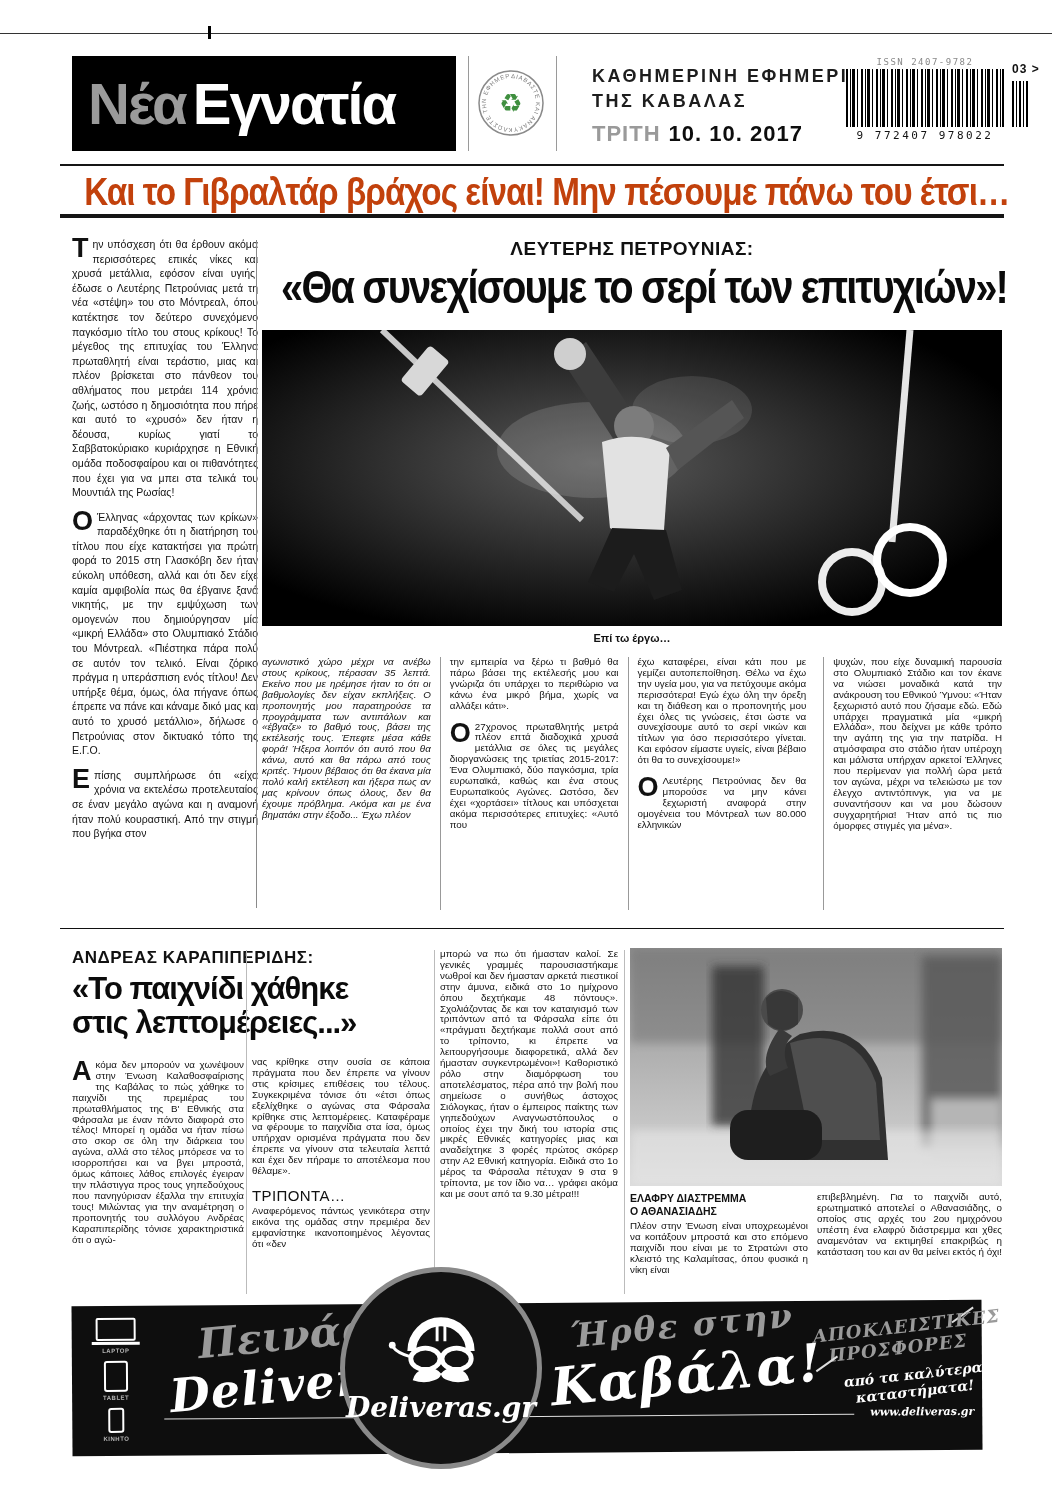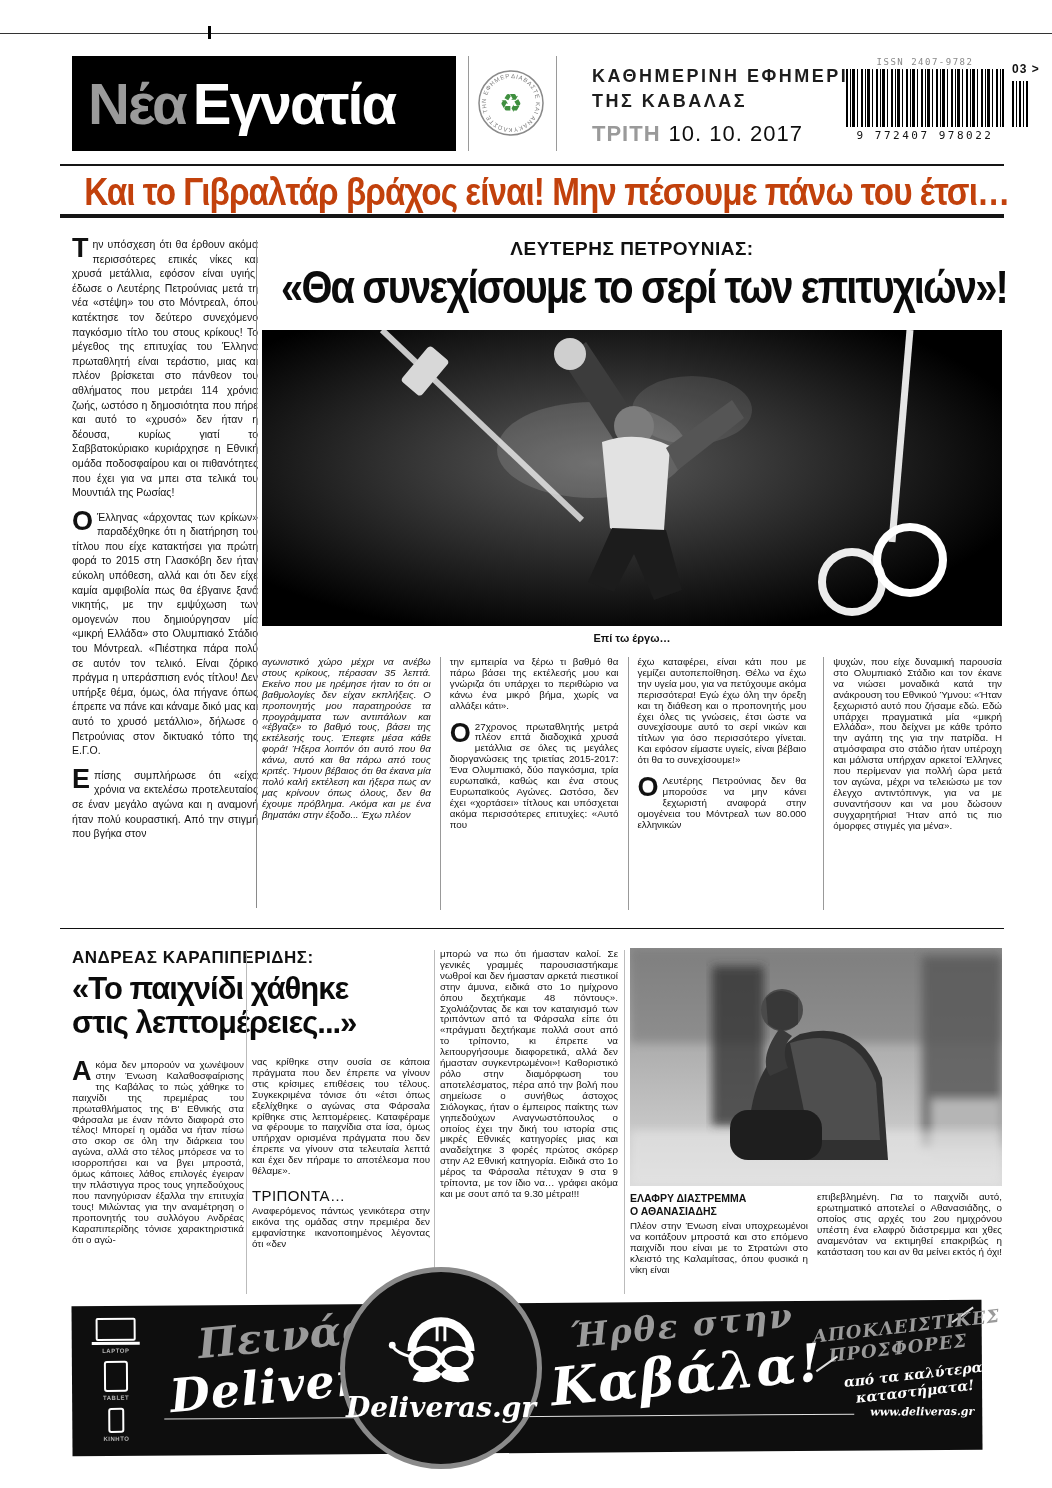--- a/index.html
+++ b/index.html
@@ -14,21 +14,21 @@
   
   .logo-box{left:72px;top:56px;width:384px;height:95px;background:#000;display:flex;align-items:center;padding-left:16px;box-sizing:border-box;}
   .logo-nea{font-size:58px;font-weight:700;color:#9a9a9a;letter-spacing:-2px;}
   .logo-eg{font-size:58px;font-weight:700;color:#fff;letter-spacing:-2px;margin-left:7px;}
   .msep{top:56px;width:1px;height:95px;background:#9a9a9a;}
   .recycle{left:477px;top:69px;width:68px;height:68px;}
   .tagline{left:592px;top:64px;}
   .tg{font-size:18px;font-weight:700;letter-spacing:2.5px;color:#1d1d1d;line-height:25px;}
   .daydate{margin-top:7px;font-size:22px;}
   .day{color:#9a9a9a;font-weight:700;letter-spacing:1px;margin-right:8px;}
-  .date{color:#0d0d0d;font-weight:400;letter-spacing:1px;}
+  .date{color:#0d0d0d;font-weight:700;letter-spacing:1px;}
   .bc-main{left:846px;top:57px;width:158px;text-align:center;}
   .bc-issn{font-size:9px;letter-spacing:1.5px;color:#8a8a8a;font-family:"DejaVu Sans Mono",monospace;}
   .bc-bars{height:58px;margin-top:2px;background:repeating-linear-gradient(90deg,#000 0,#000 2px,#fff 2px,#fff 4px,#000 4px,#000 5px,#fff 5px,#fff 6px,#000 6px,#000 9px,#fff 9px,#fff 11px,#000 11px,#000 12px,#fff 12px,#fff 15px);}
   .bc-digits{font-size:11px;letter-spacing:2.5px;margin-top:2px;font-family:"DejaVu Sans Mono",monospace;}
   .bc-mini{left:1012px;top:62px;width:34px;}
   .bc-code{font-size:12px;font-weight:700;letter-spacing:1px;}
   .bc-minibars{width:18px;height:46px;margin-top:5px;background:repeating-linear-gradient(90deg,#000 0,#000 2px,#fff 2px,#fff 4px,#000 4px,#000 5px,#fff 5px,#fff 7px);}
 
   .rule-a{left:60px;top:164px;width:944px;height:2px;background:#151515;}
   .strap{left:60px;top:169px;width:944px;text-align:right;font-size:35px;font-weight:700;color:#c2410c;letter-spacing:-1px;}

